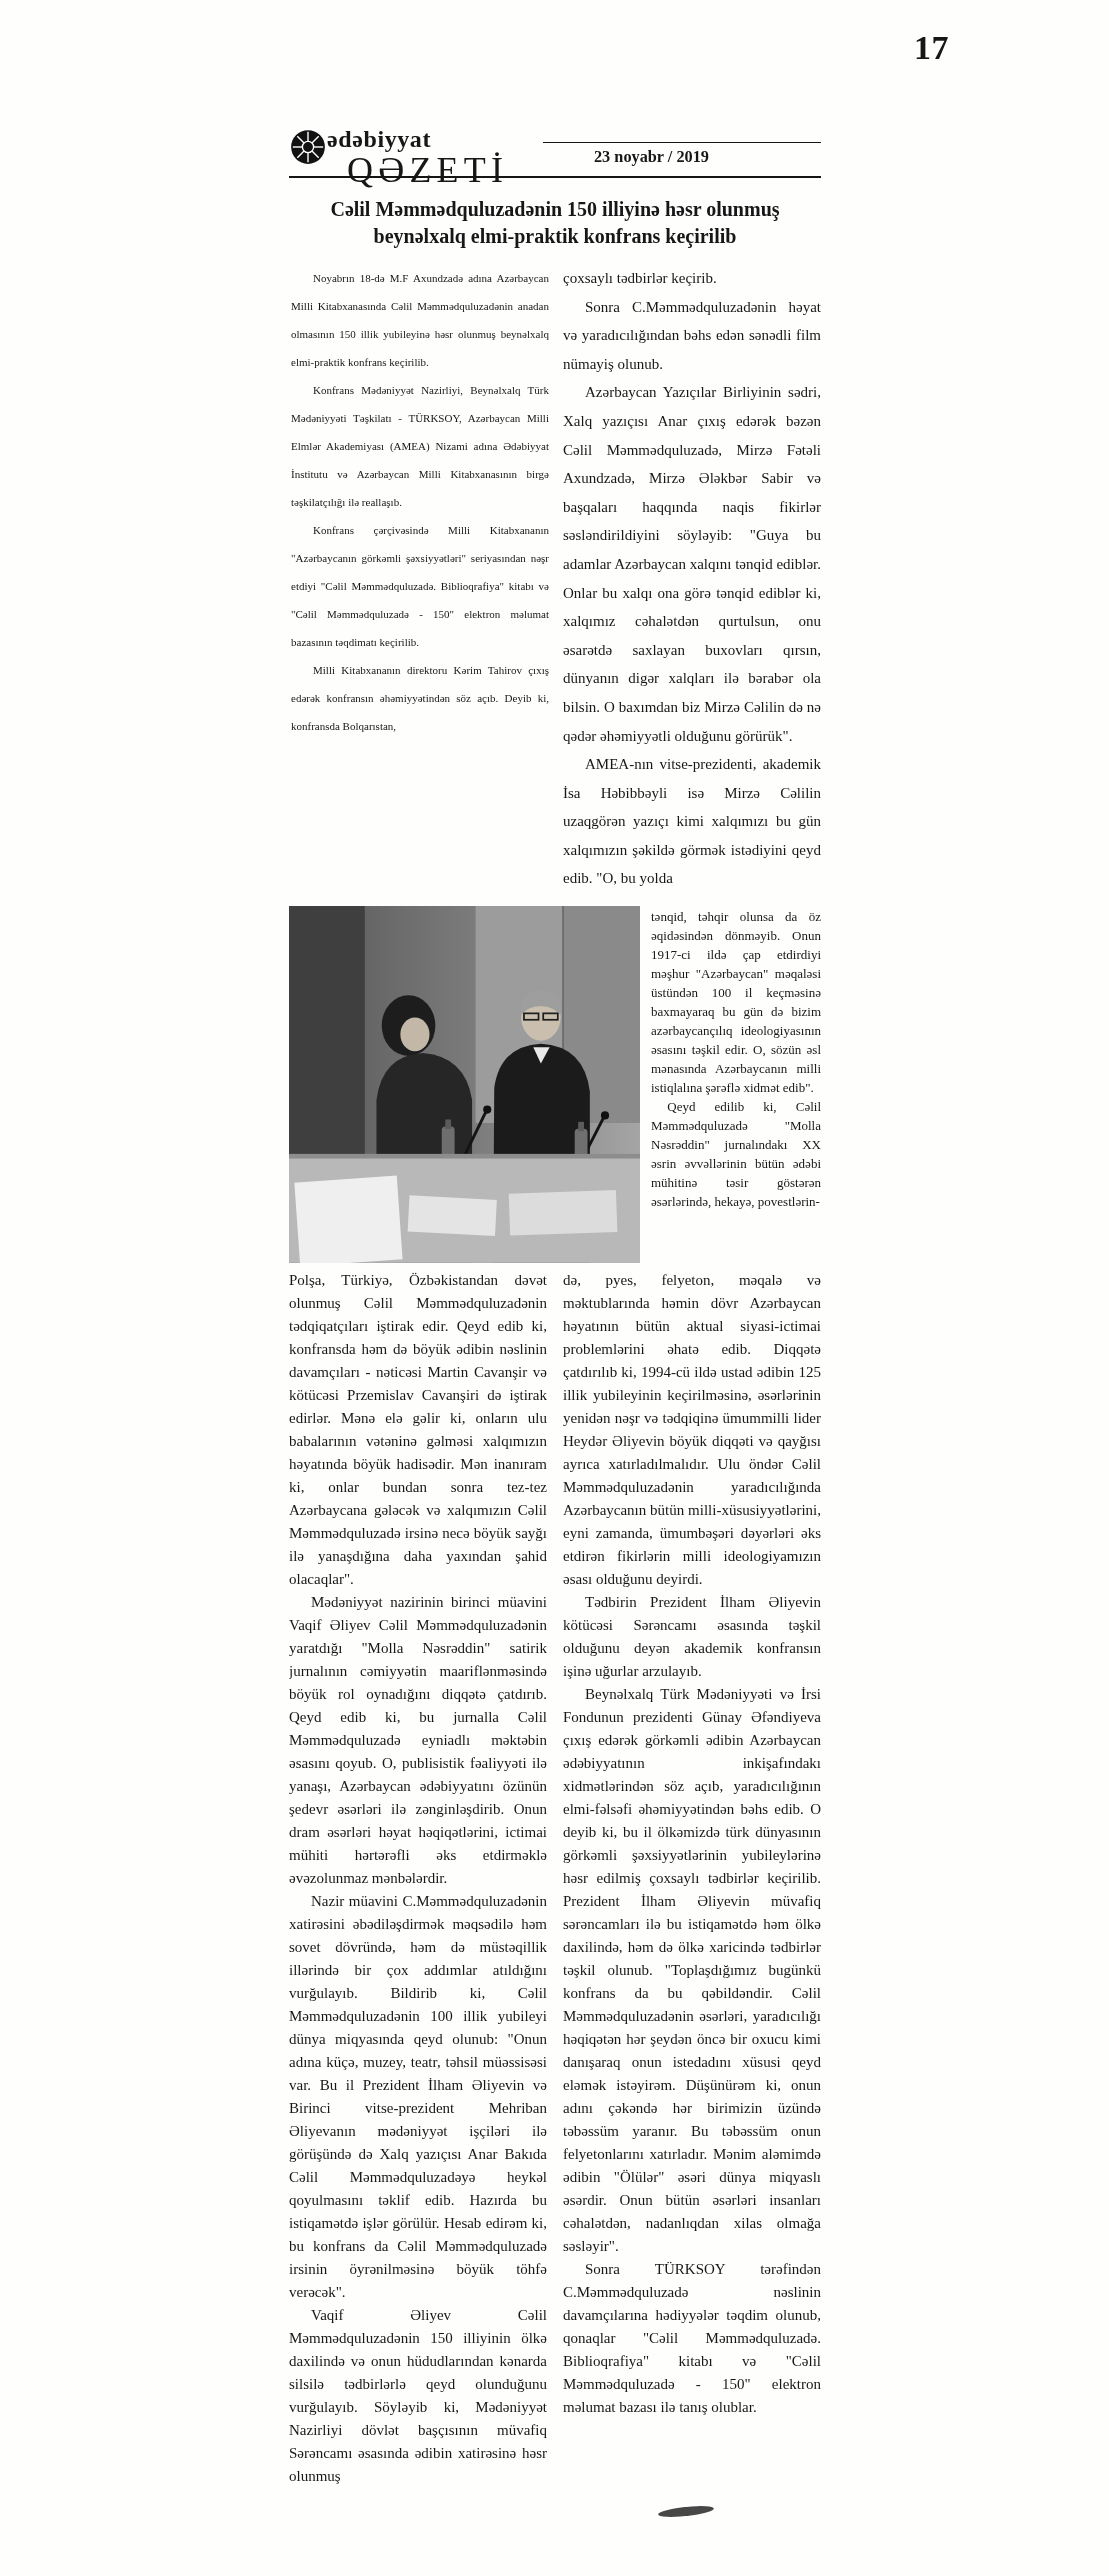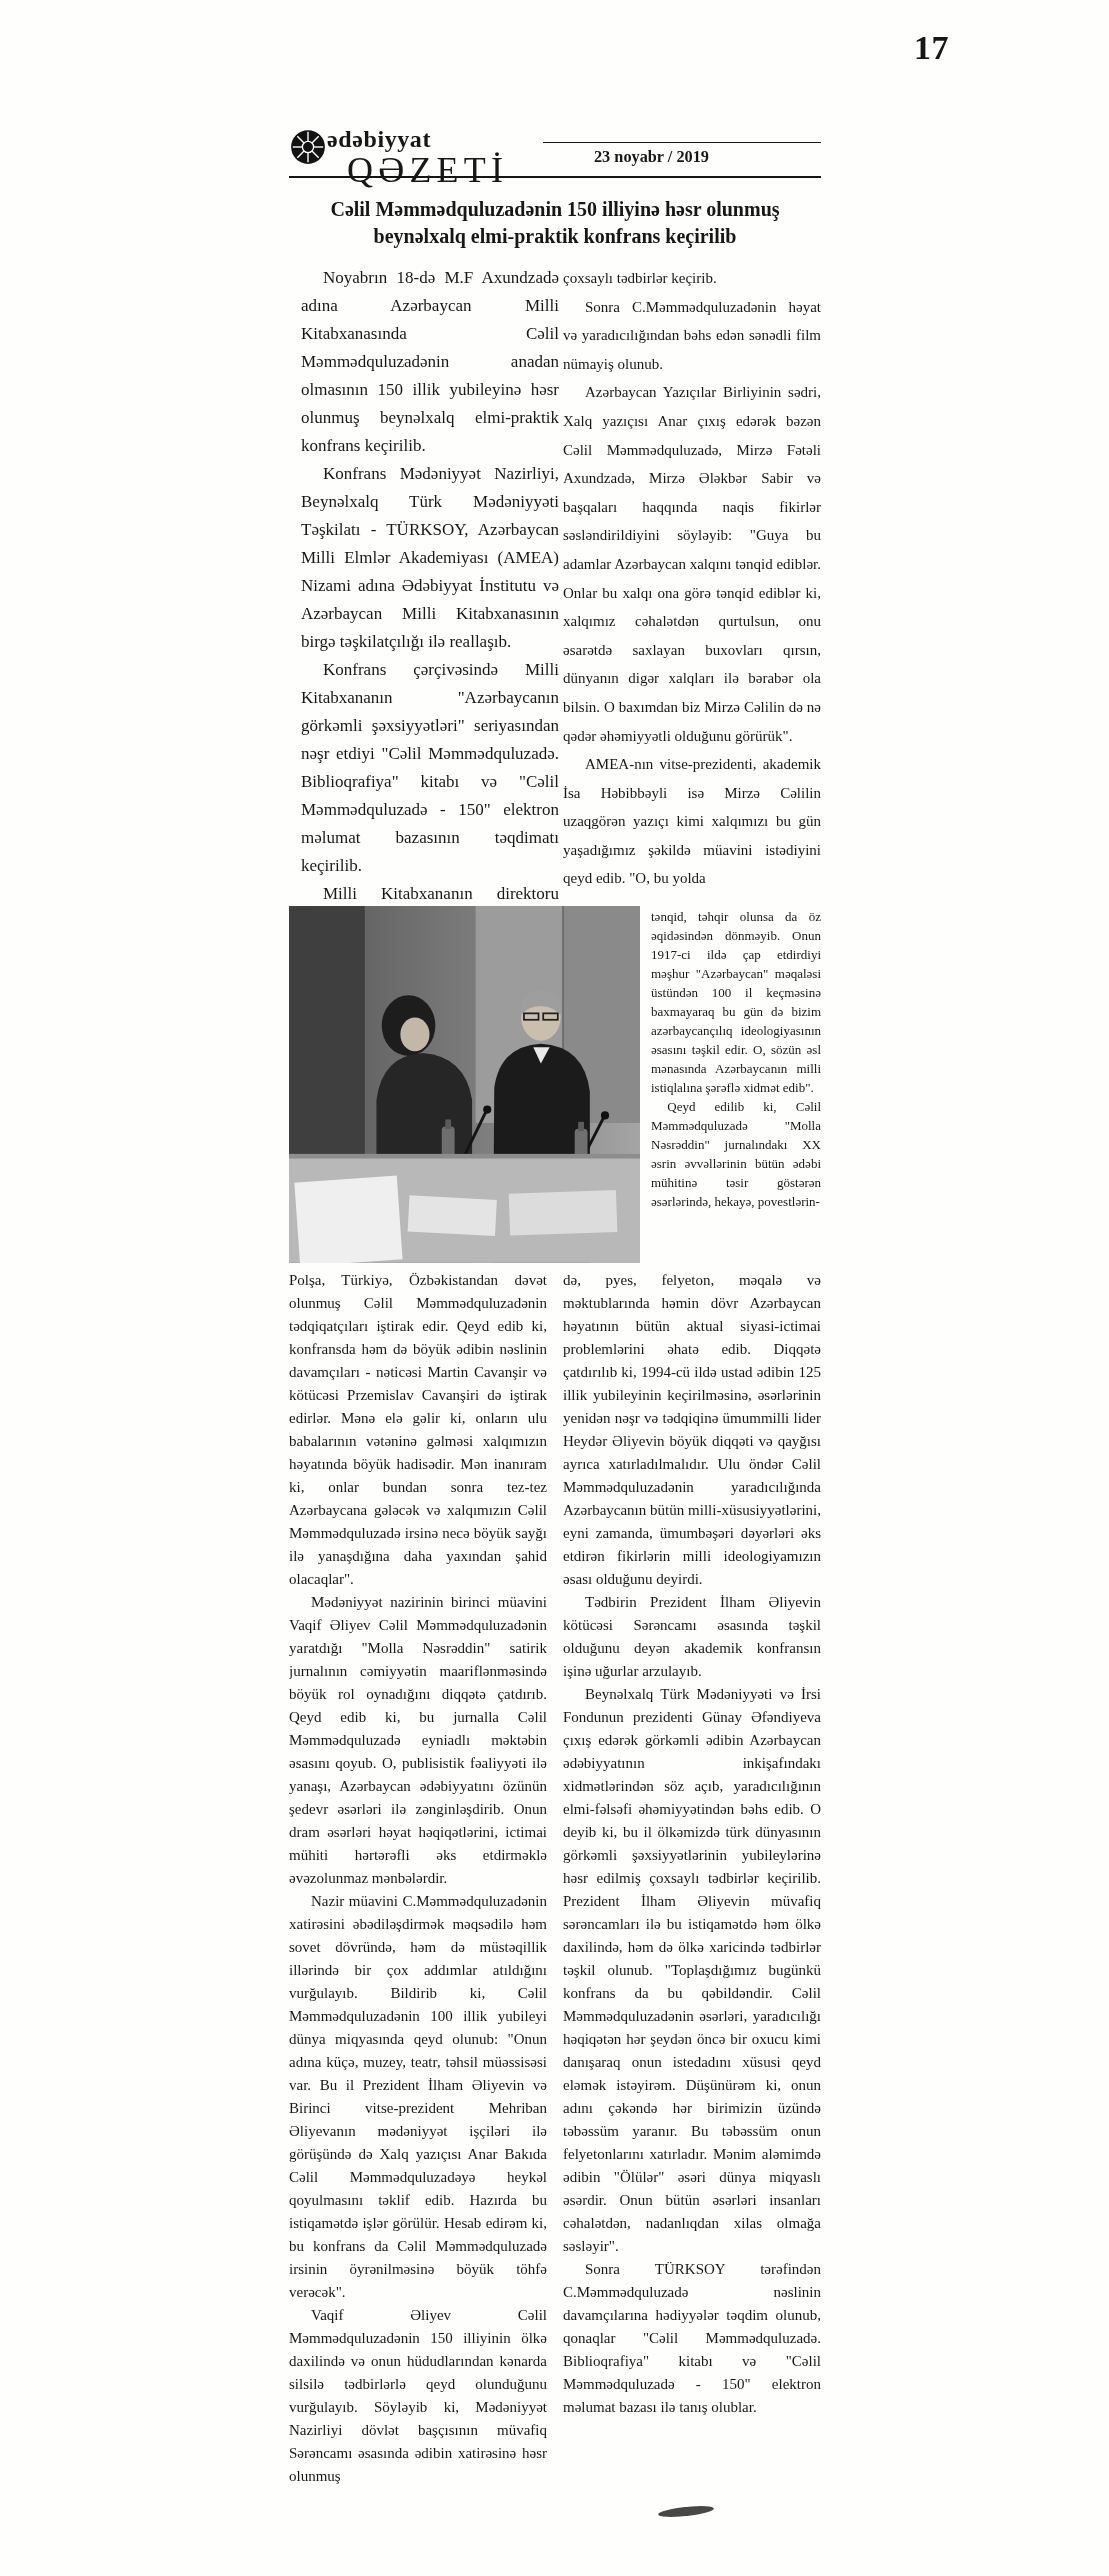--- a/index.html
+++ b/index.html
@@ -33,21 +33,21 @@
   .headline {
     left:288px; top:196px; width:534px; height:65px;
     font-size:20px; font-weight:700; text-align:center; line-height:27px;
   }
 
   
   .body-block { text-align:justify; overflow:hidden; }
   .body-block p { margin:0; text-indent:22px; }
   .body-block p.no-indent { text-indent:0; }
 
-  .col-left-top     { left:301px;  top:264px;  width:258px; height:638px; font-size:17px; line-height:28px; }
+  .col-left-top     { left:291px;  top:264px;  width:258px; height:638px; font-size:11px; line-height:28px; }
   .col-right-top    { left:563px;  top:264px;  width:258px; height:640px; font-size:15px; line-height:28.6px; }
   .col-right-narrow { left:651px; top:907px; width:170px; height:357px;  font-size:13px; line-height:19px; }
   .col-right-narrow p { text-indent:16.3px; }
   .col-right-narrow p.no-indent { text-indent:0; }
   .col-left-bottom  { left:289px;  top:1269px; width:258px; height:1235px; font-size:15px; line-height:23px; }
   .col-right-bottom { left:563px;  top:1269px; width:258px; height:1223px; font-size:15px; line-height:23px; }
 
   
   .photo-frame { left:289px; top:906px; width:351px; height:357px; background:#777; }
   .photo-frame svg { display:block; }
@@ -94,21 +94,21 @@
       <p>Noyabrın 18-də M.F Axundzadə adına Azərbaycan Milli Kitabxanasında Cəlil Məmmədquluzadənin anadan olmasının 150 illik yubileyinə həsr olunmuş beynəlxalq elmi-praktik konfrans keçirilib.</p>
       <p>Konfrans Mədəniyyət Nazirliyi, Beynəlxalq Türk Mədəniyyəti Təşkilatı - TÜRKSOY, Azərbaycan Milli Elmlər Akademiyası (AMEA) Nizami adına Ədəbiyyat İnstitutu və Azərbaycan Milli Kitabxanasının birgə təşkilatçılığı ilə reallaşıb.</p>
       <p>Konfrans çərçivəsində Milli Kitabxananın "Azərbaycanın görkəmli şəxsiyyətləri" seriyasından nəşr etdiyi "Cəlil Məmmədquluzadə. Biblioqrafiya" kitabı və "Cəlil Məmmədquluzadə - 150" elektron məlumat bazasının təqdimatı keçirilib.</p>
       <p>Milli Kitabxananın direktoru Kərim Tahirov çıxış edərək konfransın əhəmiyyətindən söz açıb. Deyib ki, konfransda Bolqarıstan,</p>
     </div>
 
   <div class="abs body-block col-right-top">
       <p class="no-indent">çoxsaylı tədbirlər keçirib.</p>
       <p>Sonra C.Məmmədquluzadənin həyat və yaradıcılığından bəhs edən sənədli film nümayiş olunub.</p>
       <p>Azərbaycan Yazıçılar Birliyinin sədri, Xalq yazıçısı Anar çıxış edərək bəzən Cəlil Məmmədquluzadə, Mirzə Fətəli Axundzadə, Mirzə Ələkbər Sabir və başqaları haqqında naqis fikirlər səsləndirildiyini söyləyib: "Guya bu adamlar Azərbaycan xalqını tənqid ediblər. Onlar bu xalqı ona görə tənqid ediblər ki, xalqımız cəhalətdən qurtulsun, onu əsarətdə saxlayan buxovları qırsın, dünyanın digər xalqları ilə bərabər ola bilsin. O baxımdan biz Mirzə Cəlilin də nə qədər əhəmiyyətli olduğunu görürük".</p>
-      <p>AMEA-nın vitse-prezidenti, akademik İsa Həbibbəyli isə Mirzə Cəlilin uzaqgörən yazıçı kimi xalqımızı bu gün yaşadığımız şəkildə müavini istədiyini qeyd edib. "O, bu yolda</p>
+      <p>AMEA-nın vitse-prezidenti, akademik İsa Həbibbəyli isə Mirzə Cəlilin uzaqgörən yazıçı kimi xalqımızı bu gün xalqımızın şəkildə görmək istədiyini qeyd edib. "O, bu yolda</p>
     </div>
 
   <div class="abs body-block col-right-narrow">
       <p class="no-indent">tənqid, təhqir olunsa da öz əqidəsindən dönməyib. Onun 1917-ci ildə çap etdirdiyi məşhur "Azərbaycan" məqaləsi üstündən 100 il keçməsinə baxmayaraq bu gün də bizim azərbaycançılıq ideologiyasının əsasını təşkil edir. O, sözün əsl mənasında Azərbaycanın milli istiqlalına şərəflə xidmət edib".</p>
       <p>Qeyd edilib ki, Cəlil Məmmədquluzadə "Molla Nəsrəddin" jurnalındakı XX əsrin əvvəllərinin bütün ədəbi mühitinə təsir göstərən əsərlərində, hekayə, povestlərin-</p>
     </div>
 
   <div class="abs photo-frame">
     <svg viewBox="0 0 602 612" width="351" height="357" aria-hidden="true">
       <defs>

